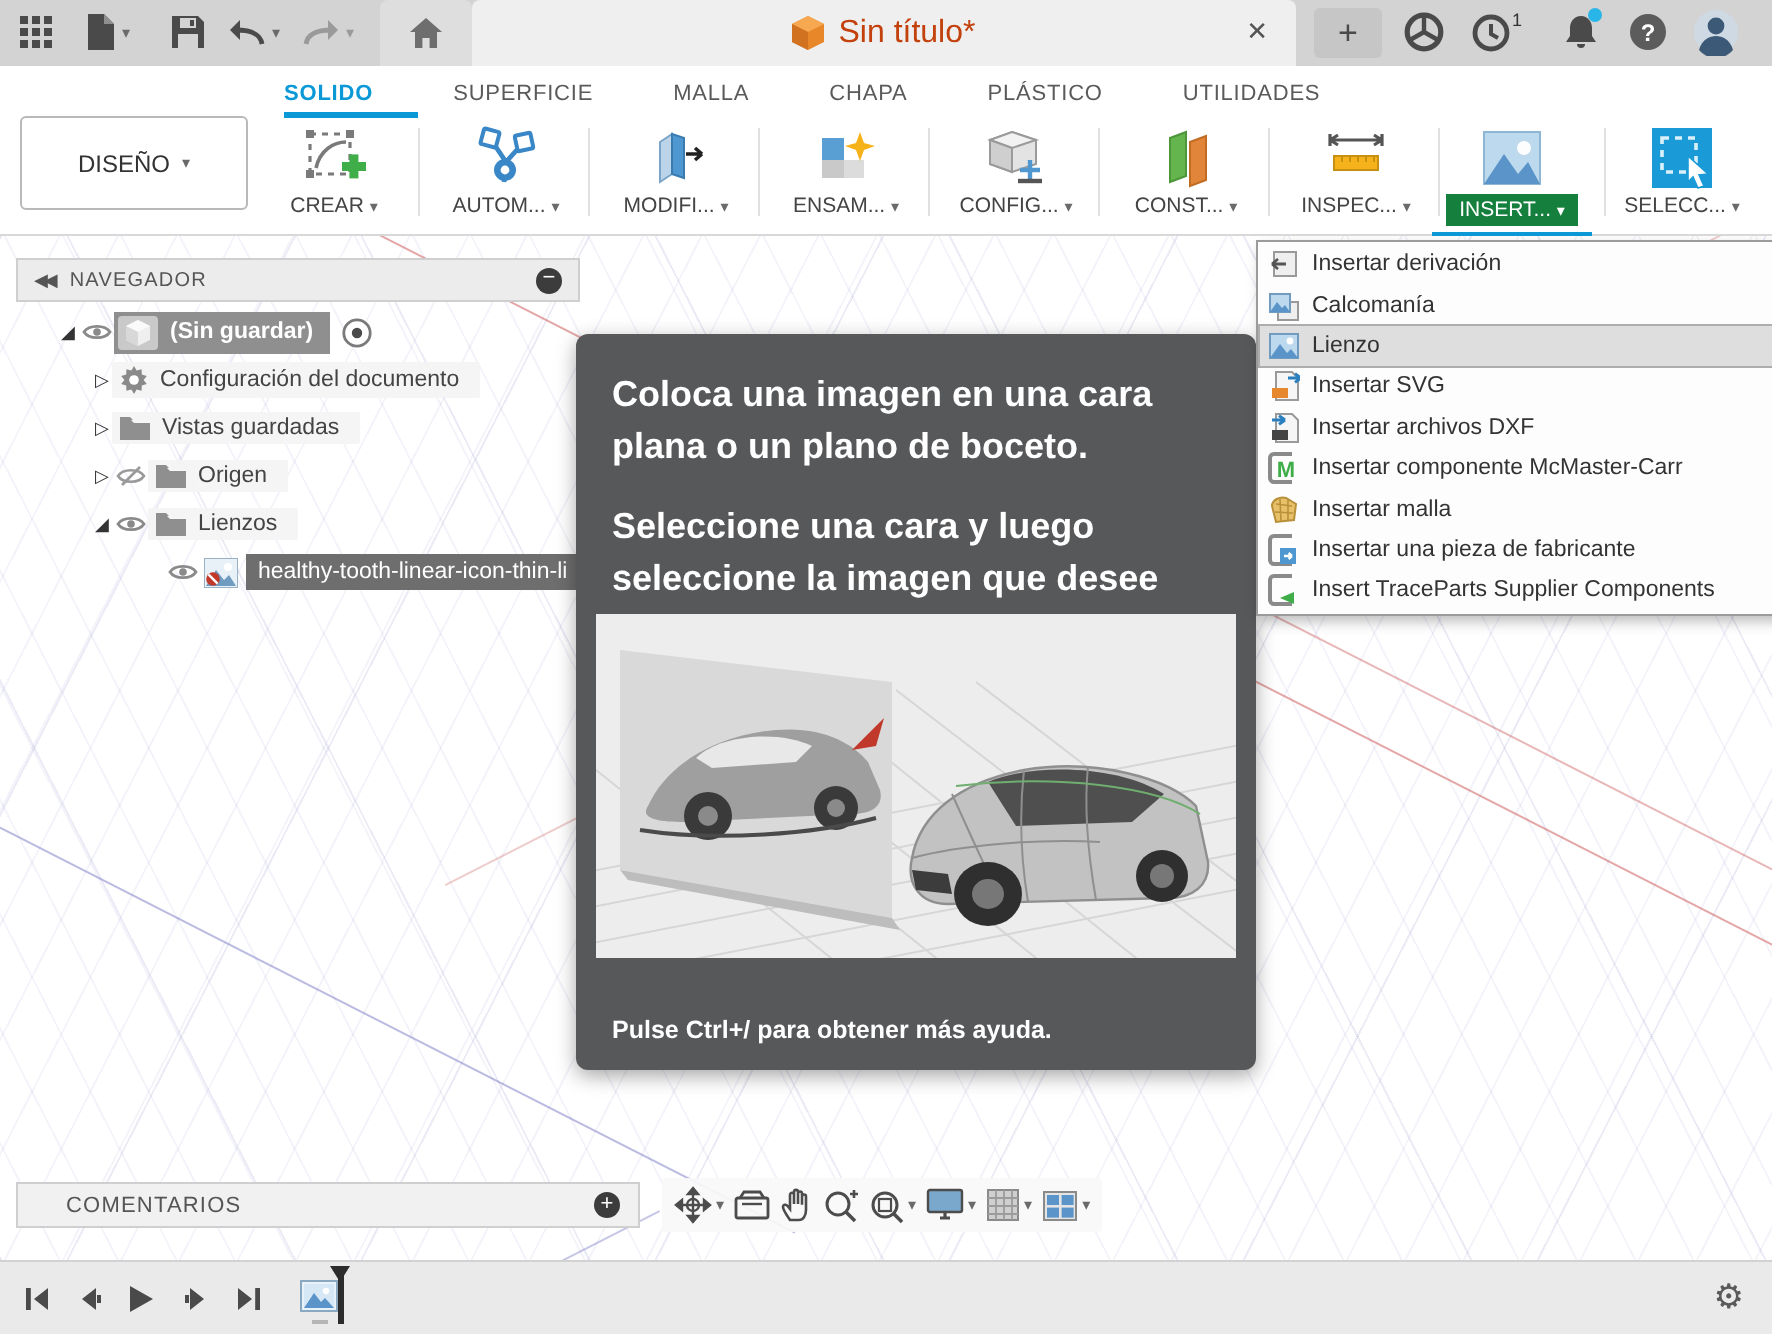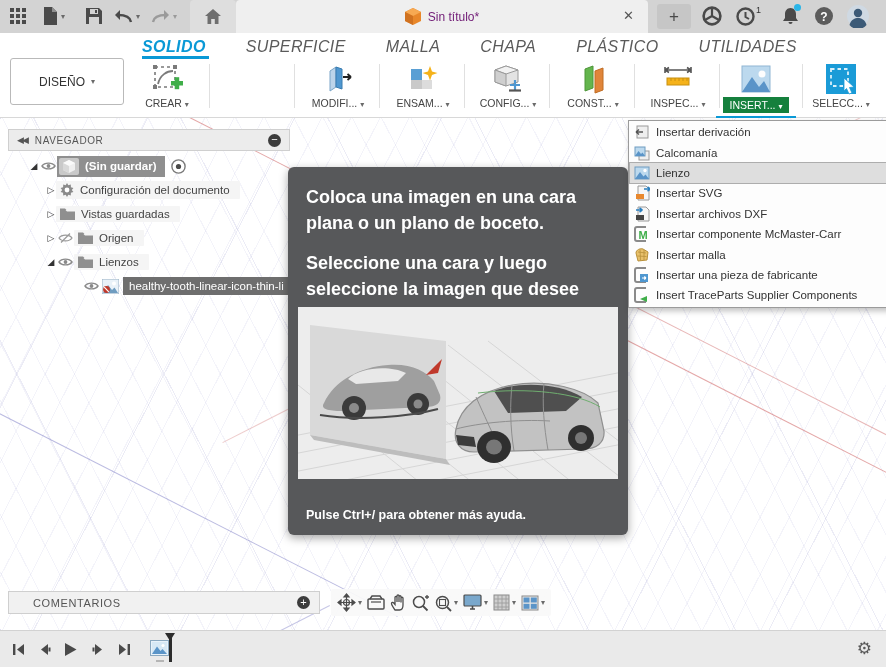--- a/index.html
+++ b/index.html
@@ -7,30 +7,30 @@
   #app {
     position:relative; width:886px; height:667px; overflow:hidden;
     font-family:"Liberation Sans", sans-serif; color:#444; user-select:none;
   }
   
   .titlebar { position:absolute; left:0; top:0; width:886px; height:33px; background:#d3d3d3; z-index:10; }
   .tb-ico { position:absolute; top:6px; width:20px; height:20px; display:flex; align-items:center; justify-content:center; color:#4a4a4a; cursor:pointer; }
   .caret { font-size:8px; color:#6a6a6a; }
   .home-tab { position:absolute; left:190px; top:0; width:46px; height:33px; background:#dedede; border-radius:4px 4px 0 0; display:flex; align-items:center; justify-content:center; }
   .doc-tab { position:absolute; left:236px; top:0; width:412px; height:33px; background:#efefef; border-radius:4px 4px 0 0; display:flex; align-items:center; justify-content:center; gap:7px; }
-  .doc-title { font-size:12px; color:#701a75; }
+  .doc-title { font-size:16px; color:#c2410c; }
   .doc-close { position:absolute; right:14px; top:8px; font-size:13px; color:#555; cursor:pointer; }
   .newtab-btn { position:absolute; left:657px; top:4px; width:34px; height:25px; background:#c6c6c6; border-radius:3px; display:flex; align-items:center; justify-content:center; font-size:17px; color:#4a4a4a; cursor:pointer; }
   .right-ico { position:absolute; top:4px; width:24px; height:24px; display:flex; align-items:center; justify-content:center; cursor:pointer; }
   .clock-badge { position:absolute; left:23px; top:1px; font-size:9px; color:#333; }
   .bell-dot { position:absolute; right:1px; top:0; width:7px; height:7px; border-radius:50%; background:#2ab5e8; }
   
   .tabrow { position:absolute; left:0; top:33px; width:886px; height:27px; background:#fff; z-index:9; }
   .tabs { position:absolute; left:142px; top:0; display:flex; gap:40px; height:100%; align-items:center; }
-  .rtab { font-size:16px; color:#5a5a5a; letter-spacing:.4px; cursor:pointer; white-space:nowrap;font-style:italic; }
+  .rtab { font-size:11px; color:#5a5a5a; letter-spacing:.4px; cursor:pointer; white-space:nowrap; }
   .rtab.active { color:#0a99d6; font-weight:bold; }
   .sol-underline { position:absolute; left:142px; top:56px; width:67px; height:3px; background:#0a99d6; z-index:9; }
   
   .toolbar { position:absolute; left:0; top:60px; width:886px; height:58px; background:#fff; border-bottom:1px solid #d8d8d8; z-index:9; }
   .design-btn { position:absolute; left:10px; top:-2px; width:114px; height:47px; background:#fff; border:1px solid #b9b9b9; border-radius:3px; display:flex; align-items:center; justify-content:center; gap:6px; font-size:12px; color:#333; cursor:pointer; }
   .grp { position:absolute; top:2px; width:84px; height:52px; text-align:center; cursor:pointer; }
   .grp .gicon { margin:1px auto 2px; width:32px; height:32px; }
   .grp .glabel { font-size:10.5px; color:#444; white-space:nowrap; }
   .grp .glabel.active-pill { display:inline-block; background:#15803d; color:#fff; padding:1.5px 7px 2.5px; }
   .gsep { position:absolute; top:4px; width:1px; height:44px; background:#e0e0e0; }
@@ -221,20 +221,32 @@
             <rect x="2" y="22" width="4" height="4" fill="#7a7a7a"></rect>
             <path d="M7 21 C9 12 16 8 22 8" stroke="#7a7a7a" stroke-width="1.8" fill="none"></path>
             <rect x="20" y="18" width="12" height="4.5" fill="#3fae49" transform="rotate(0)"></rect>
             <rect x="23.7" y="14.2" width="4.5" height="12" fill="#3fae49"></rect>
           </svg>
       </div>
       <div class="glabel"><span>CREAR</span> <span class="caret">▾</span></div>
     </div>
     <div class="gsep" style="left:209px"></div>
 
+    <div class="grp" style="left:211px">
+      <div class="gicon">
+        <svg width="32" height="32" viewBox="0 0 32 32">
+            <path d="M16 18 L8 6 M16 18 L25 8 M16 18 L15 28" stroke="#3a87c8" stroke-width="2.4" fill="none"></path>
+            <rect x="4" y="2" width="8" height="8" rx="1" fill="#fff" stroke="#3a87c8" stroke-width="2" transform="rotate(15 8 6)"></rect>
+            <rect x="21" y="4" width="8" height="8" rx="1" fill="#fff" stroke="#3a87c8" stroke-width="2" transform="rotate(-12 25 8)"></rect>
+            <circle cx="15.5" cy="22" r="5.5" fill="#3a87c8"></circle>
+            <circle cx="15.5" cy="22" r="2.2" fill="#fff"></circle>
+          </svg>
+      </div>
+      <div class="glabel"><span>AUTOM...</span> <span class="caret">▾</span></div>
+    </div>
     <div class="gsep" style="left:294px"></div>
 
     <div class="grp" style="left:296px">
       <div class="gicon">
         <svg width="32" height="32" viewBox="0 0 32 32">
             <path d="M8 8 L14 4 L14 24 L8 28 Z" fill="#bcd4ea" stroke="#7aa5c8" stroke-width="1"></path>
             <path d="M14 4 L20 6 L20 26 L14 24 Z" fill="#4f97d0" stroke="#3a7cb0" stroke-width="1"></path>
             <path d="M21 14 H29 M29 14 L25.5 11 M29 14 L25.5 17" stroke="#222" stroke-width="1.8" fill="none"></path>
           </svg>
       </div>

